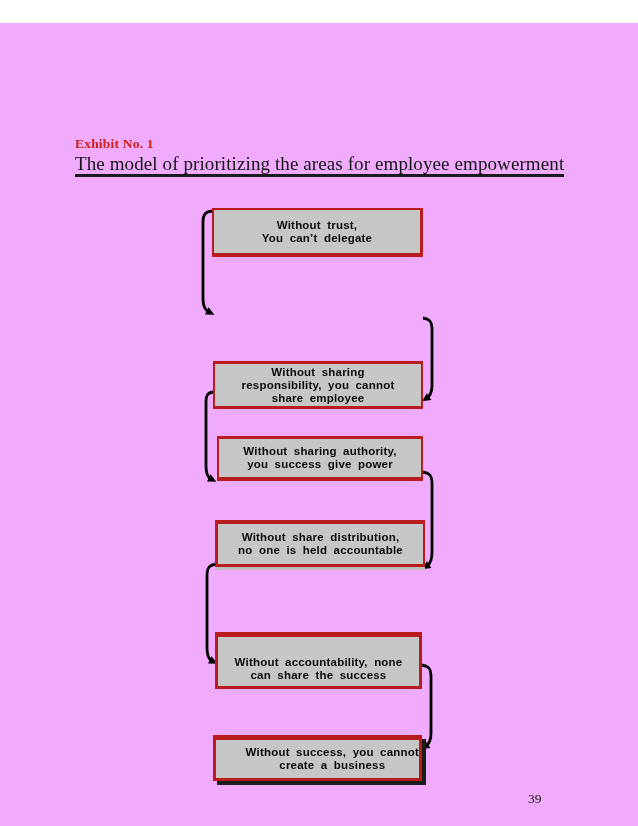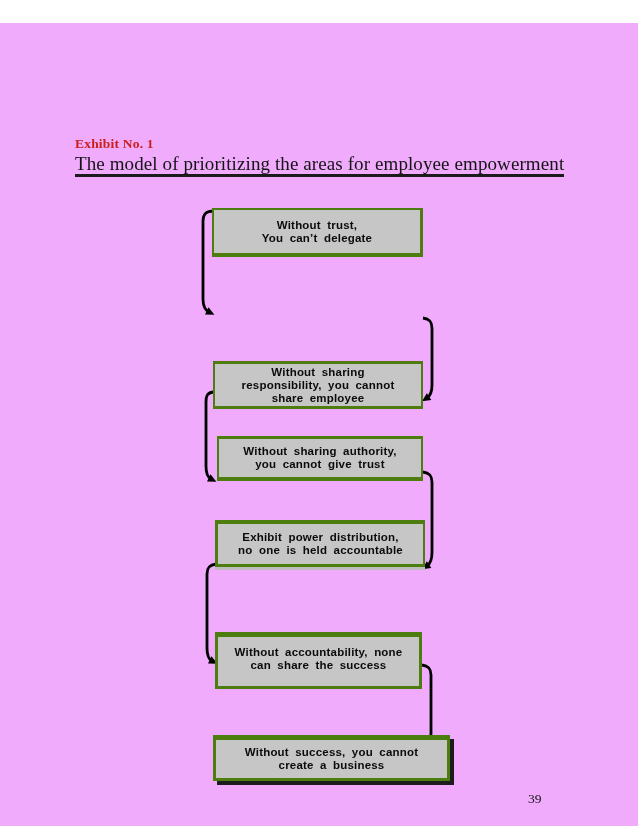--- a/index.html
+++ b/index.html
@@ -25,35 +25,35 @@
     position:absolute;left:75px;top:151px;
     width:489px;height:3px;background:#1b1b1b;
   }
   .connector-layer{
     position:absolute;left:0;top:0;width:638px;height:826px;
     pointer-events:none;
   }
   .fbox{
     position:absolute;box-sizing:border-box;
     background:#c6c6c6;
-    border:2px solid #4d7c0f;
+    border:2px solid #b91c1c;
     display:flex;align-items:center;justify-content:center;
     text-align:center;
     font-family:"Liberation Sans", sans-serif;
     font-weight:bold;font-size:11.5px;line-height:13px;
     letter-spacing:0.2px;word-spacing:3px;color:#0b0b0b;
   }
   .fbox span{white-space:pre-line;}
   .b1{left:212px;top:185px;width:211px;height:49px;border-width:2px 3px 4px 2px;}
   .b2{left:216px;top:263px;width:207px;height:49px;border-width:3px 2px 3px 5px;box-shadow:-4px 4px 0 #1c1c1c;}
   .b3{left:213px;top:338px;width:210px;height:48px;border-width:3px 2px 3px 2px;}
   .b4{left:217px;top:413px;width:206px;height:45px;border-width:3px 2px 4px 2px;}
   .b5{left:215px;top:497px;width:210px;height:47px;border-width:4px 2px 3px 3px;box-shadow:0 3px 0 #bdbdbd;}
-  .b6{left:215px;top:609px;width:207px;height:57px;border-width:5px 3px 3px 3px;align-items:flex-start;padding-top:9px;}
-  .b7{left:213px;top:712px;width:237px;height:46px;border-width:5px 3px 3px 3px;box-shadow:4px 4px 0 #1c1c1c;}
+  .b6{left:215px;top:609px;width:207px;height:57px;border-width:5px 3px 3px 3px;align-items:flex-start;padding-top:19px;}
+  .b7{left:213px;top:712px;width:209px;height:46px;border-width:5px 3px 3px 3px;box-shadow:4px 4px 0 #1c1c1c;justify-content:flex-end;}
   .pagenum{
     position:absolute;left:528px;top:768px;
     font-size:13.5px;color:#141414;
   }
 </style>
 </head>
 <body>
 
 <div class="page">
 
@@ -79,24 +79,24 @@
     <span>Without trust,
 You can’t delegate</span>
   </div>
   <div class="fbox b3">
     <span>Without sharing
 responsibility, you cannot
 share employee</span>
   </div>
   <div class="fbox b4">
     <span>Without sharing authority,
-you cannot give trust</span>
+you success give power</span>
   </div>
   <div class="fbox b5">
-    <span>Exhibit power distribution,
+    <span>Without share distribution,
 no one is held accountable</span>
   </div>
   <div class="fbox b6">
     <span>Without accountability, none
 can share the success</span>
   </div>
   <div class="fbox b7">
     <span>Without success, you cannot
 create a business</span>
   </div>

